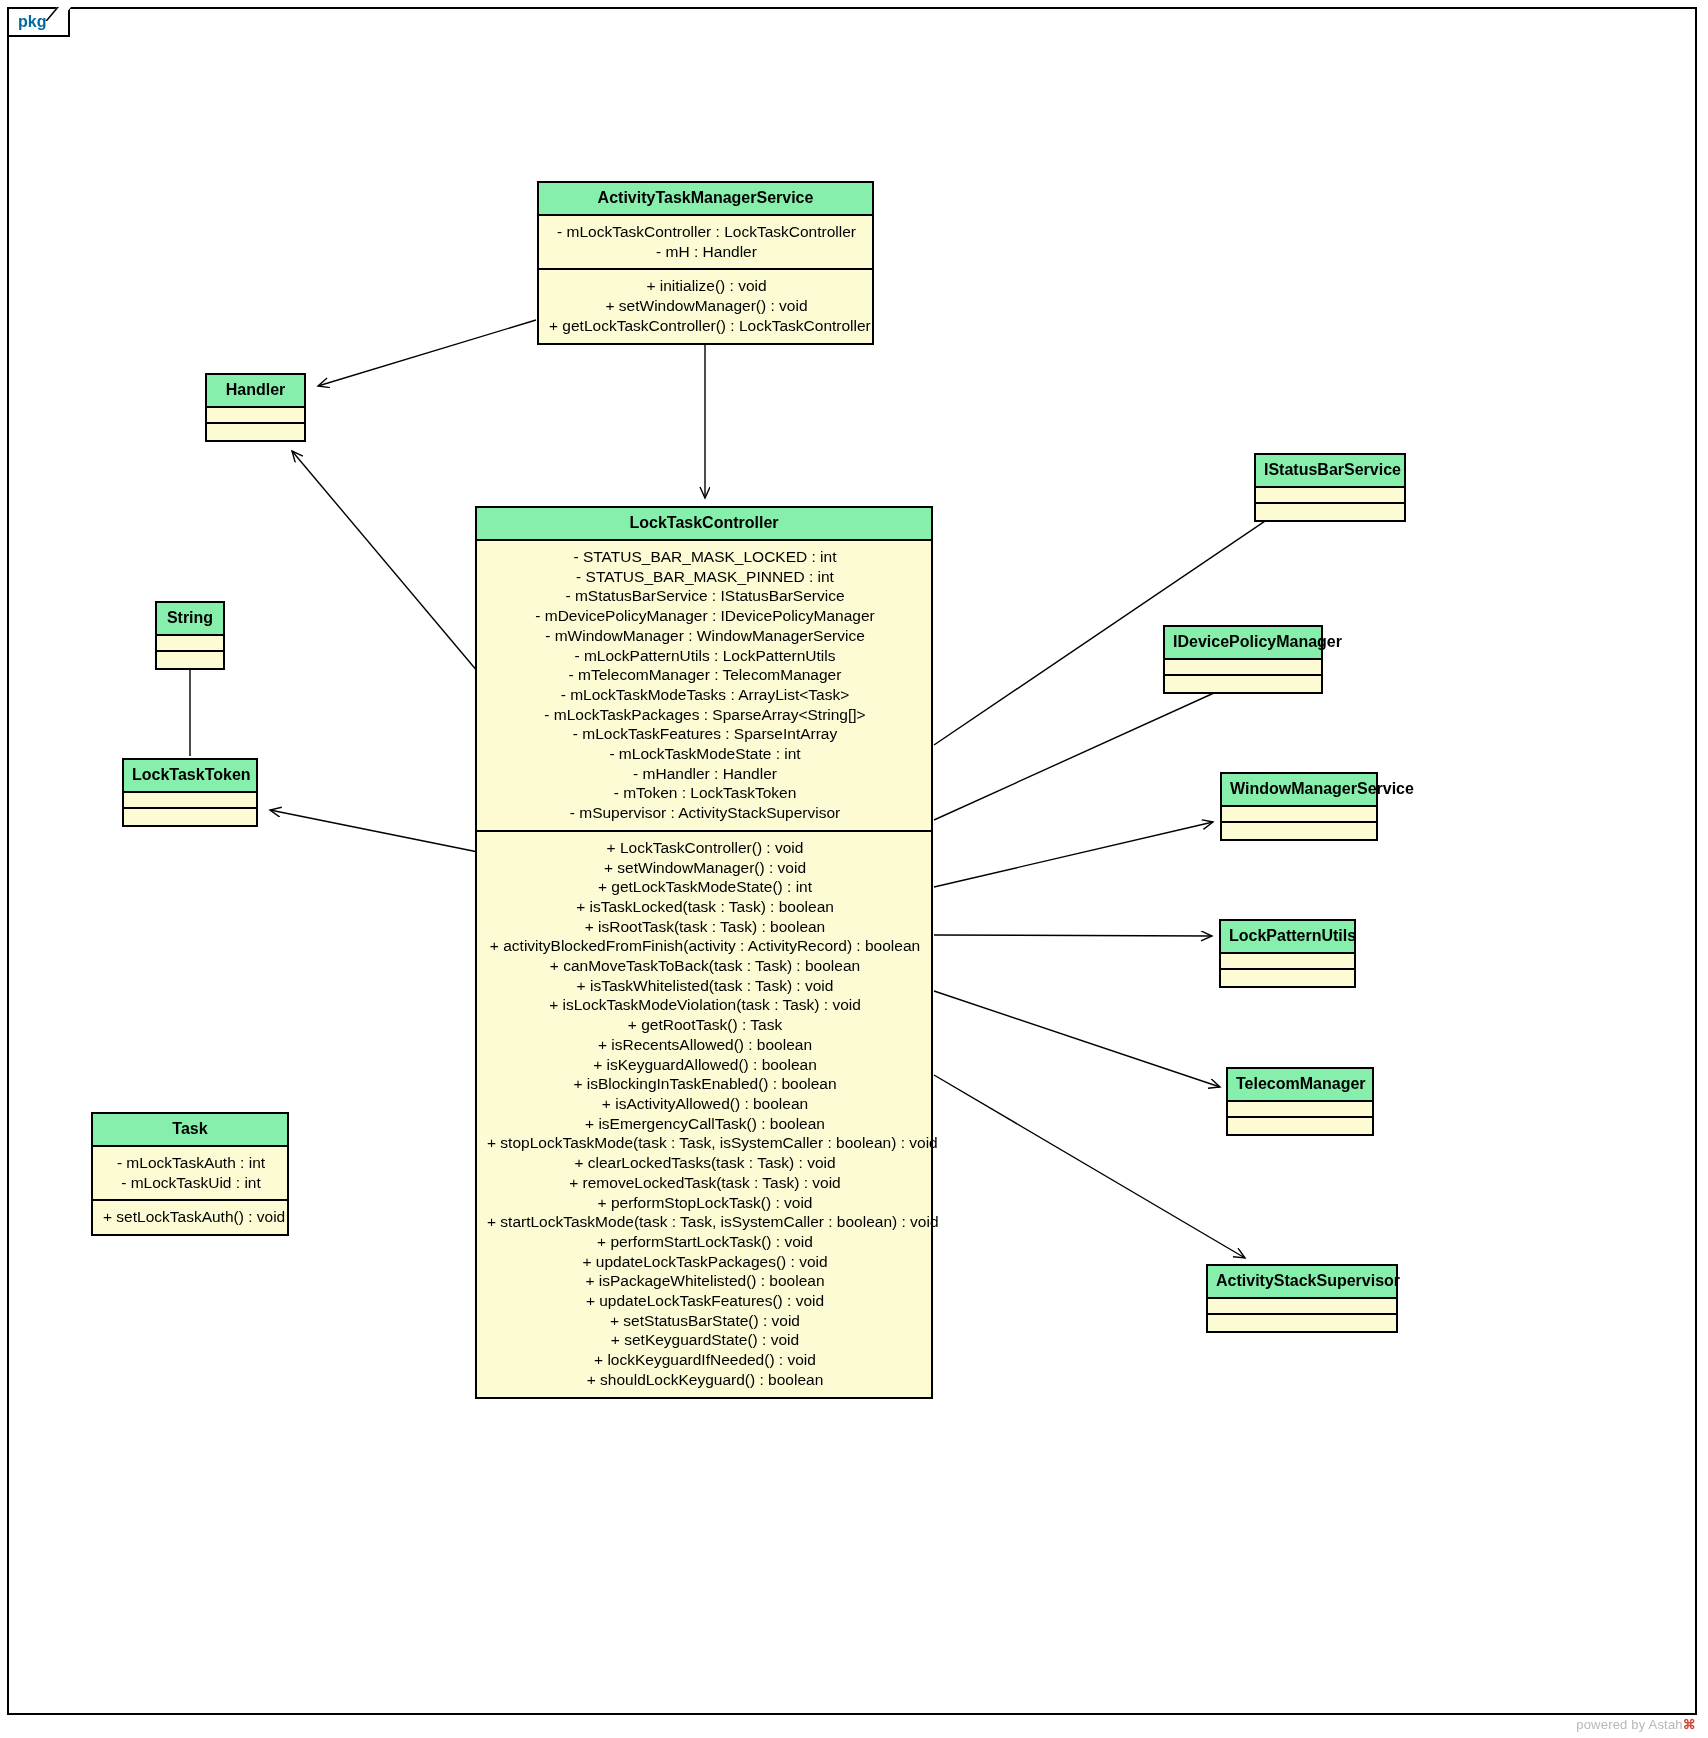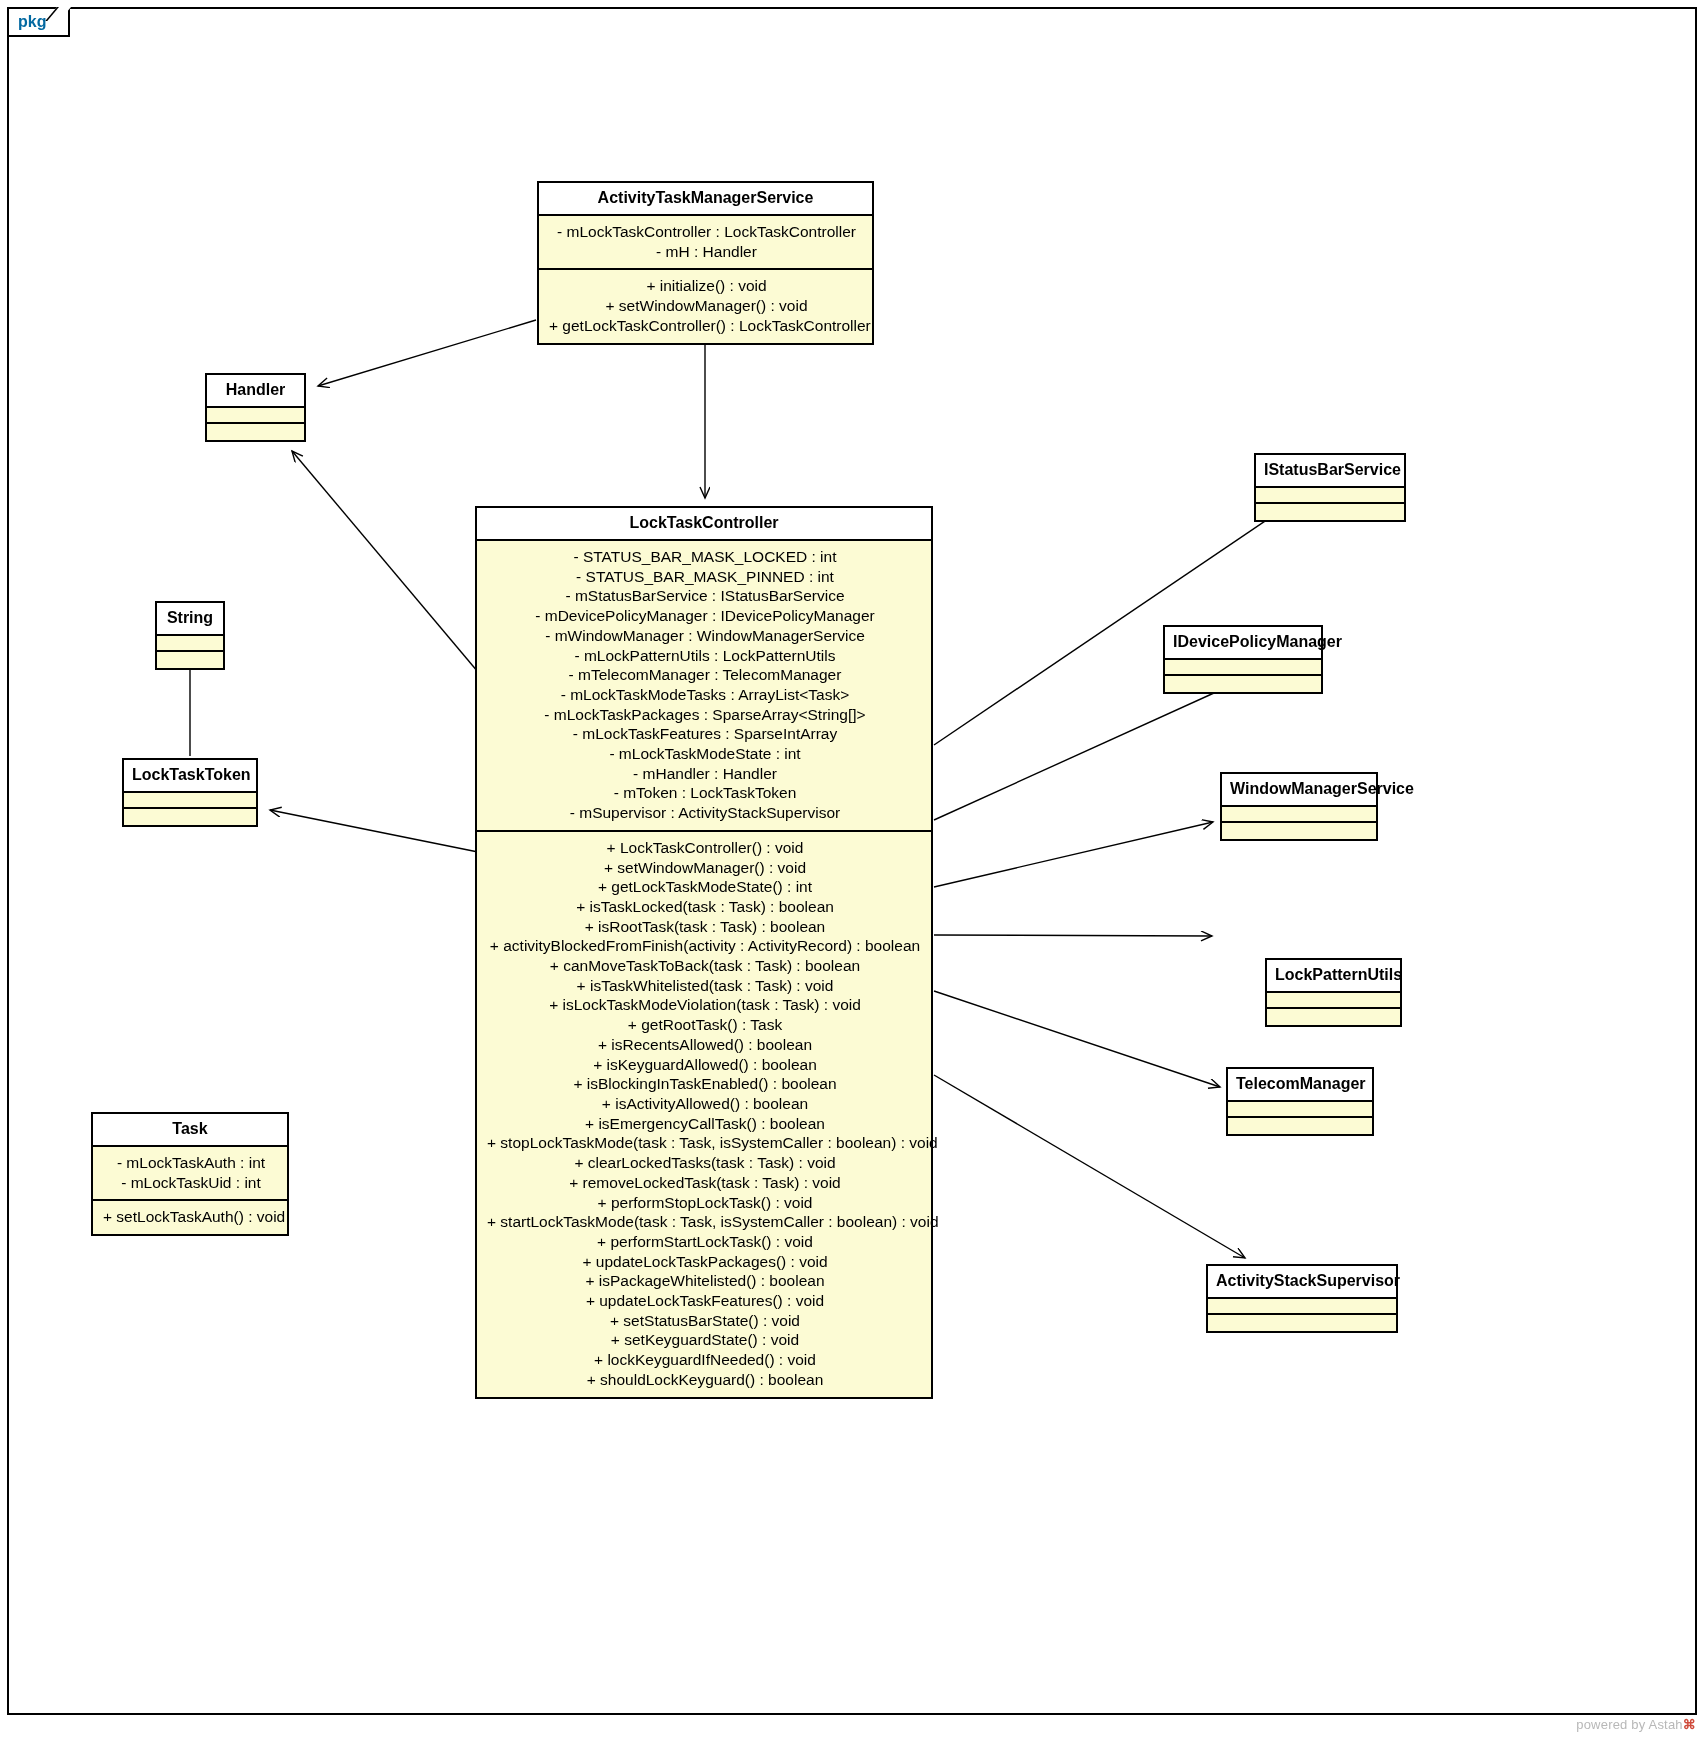--- a/index.html
+++ b/index.html
@@ -78,21 +78,21 @@
     border: 2px solid #000000;
     box-sizing: border-box;
   }
   .uml-name {
     text-align: center;
     font-size: 16px;
     font-weight: bold;
     color: #000000;
     padding: 6px 8px 7px 8px;
     line-height: 18px;
-    background: #ffffff;
+    background: #86efac;
   }
   .uml-sep {
     border-top: 2px solid #000000;
   }
   .uml-compartment {
     padding: 6px 8px 7px 10px;
     background: #fcfbd4;
   }
   .uml-compartment.empty {
     padding: 0;
@@ -113,21 +113,21 @@
   
   #class-activitytaskmanagerservice { left: 537px; top: 181px; width: 337px; }
   #class-handler { left: 205px; top: 373px; width: 101px; }
   #class-binder { left: 155px; top: 601px; width: 70px; }
   #class-locktasktoken { left: 122px; top: 758px; width: 136px; }
   #class-task { left: 91px; top: 1112px; width: 198px; }
   #class-locktaskcontroller { left: 475px; top: 506px; width: 458px; }
   #class-istatusbarservice { left: 1226px; top: 453px; width: 152px; margin-left: 28px; }
   #class-idevicepolicymanager { left: 1163px; top: 625px; width: 160px; }
   #class-windowmanagerservice { left: 1220px; top: 772px; width: 158px; }
-  #class-lockpatternutils { left: 1219px; top: 958px; width: 137px; margin-left: 46px; }
+  #class-lockpatternutils { left: 1219px; top: 919px; width: 137px; }
   #class-telecommanager { left: 1226px; top: 1067px; width: 148px; }
   #class-activitystacksupervisor { left: 1206px; top: 1264px; width: 192px; }
 
   #watermark {
     position: absolute;
     right: 12px;
     bottom: 6px;
     font-size: 13px;
     color: #b8b8b8;
     letter-spacing: 0.2px;

